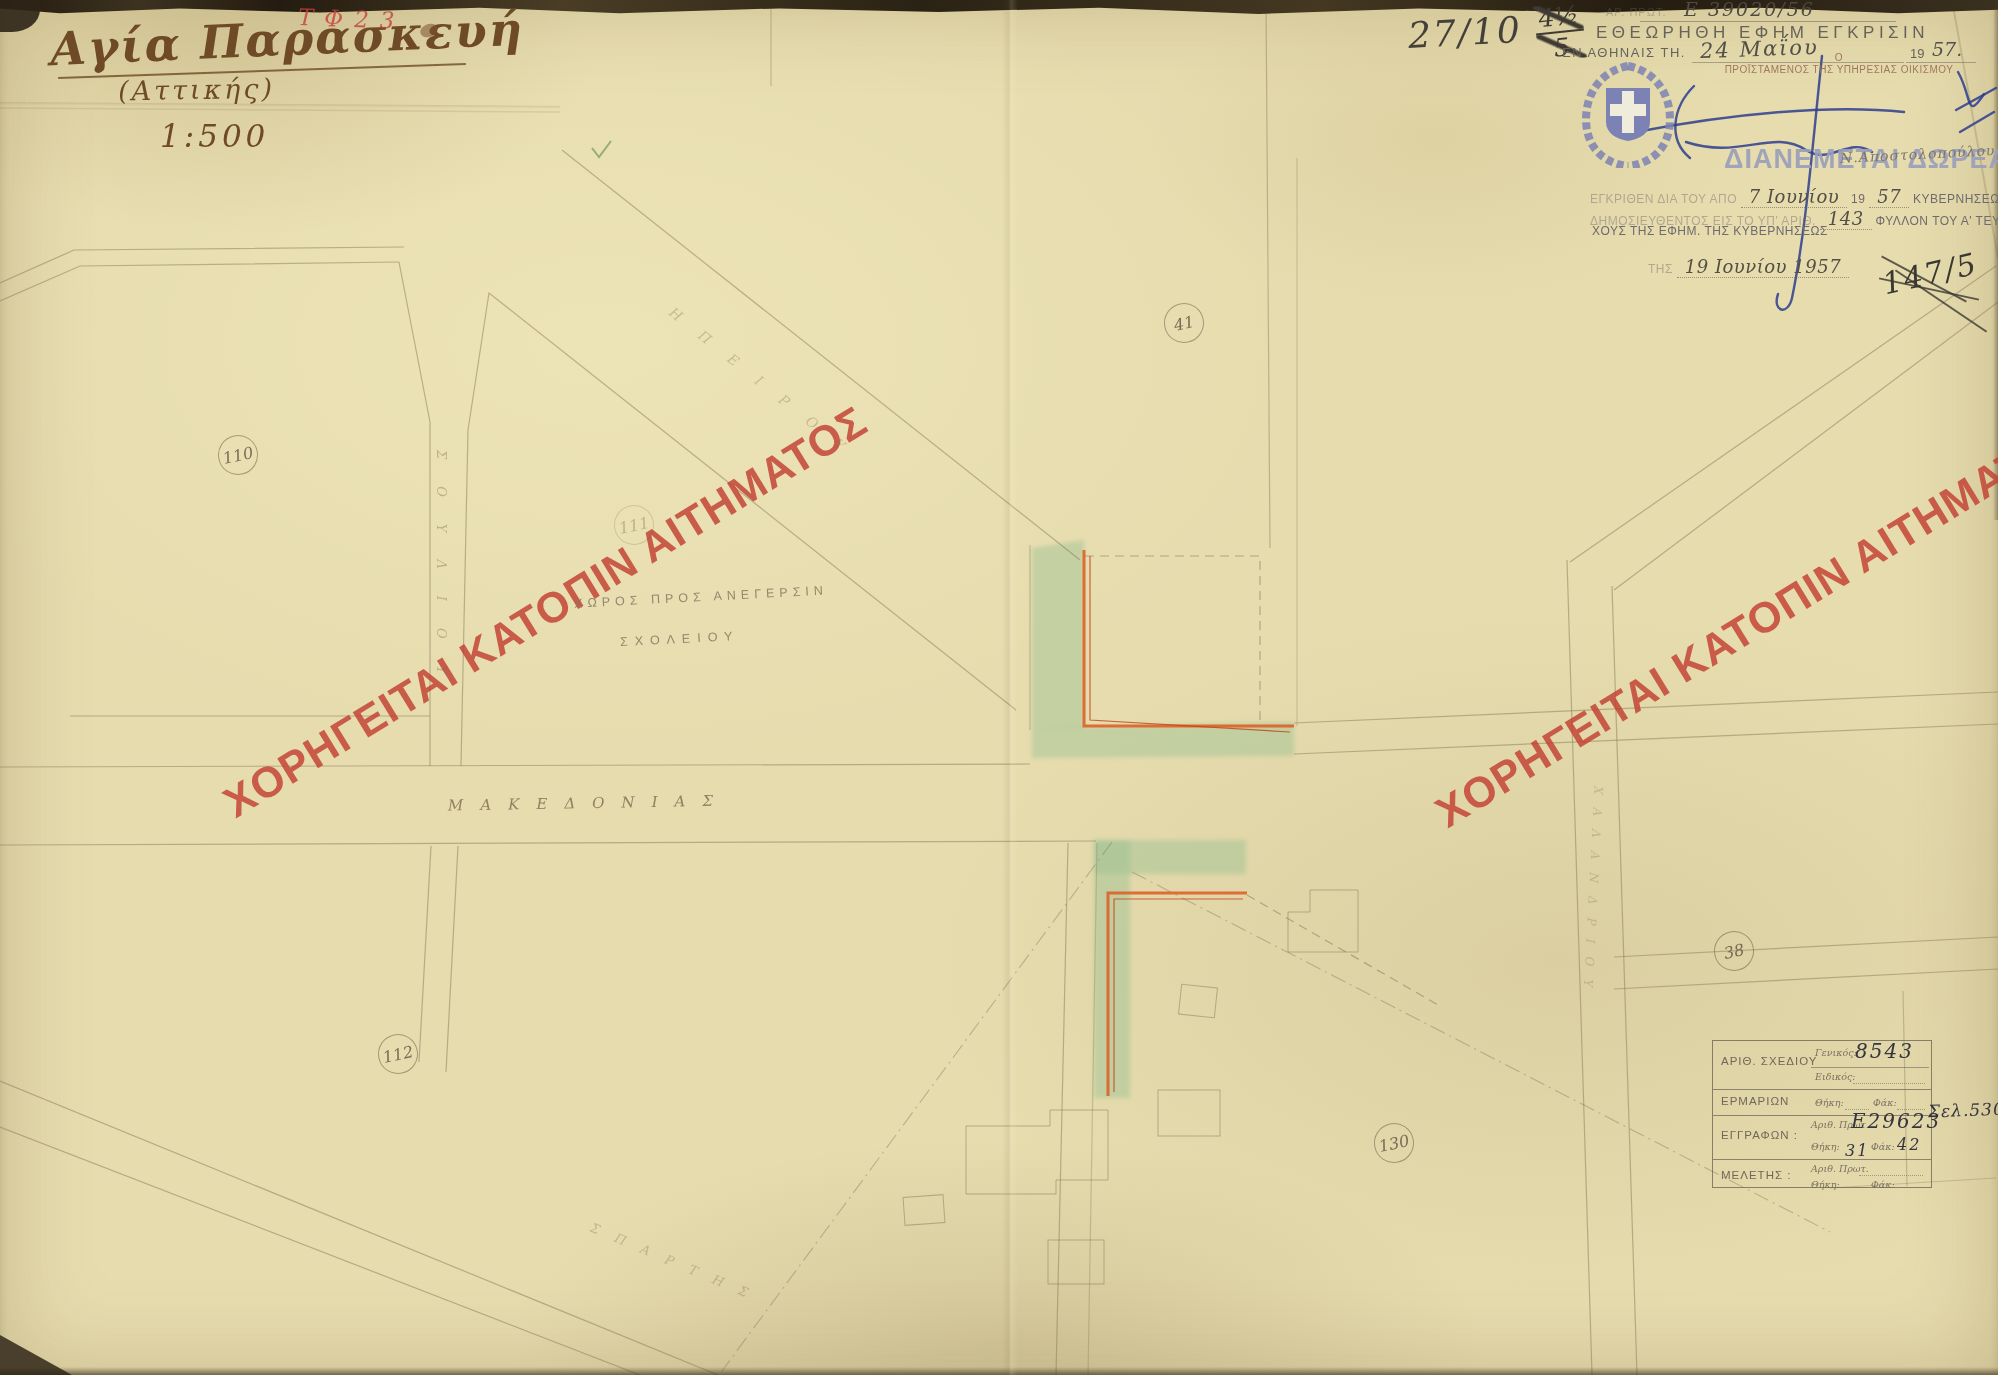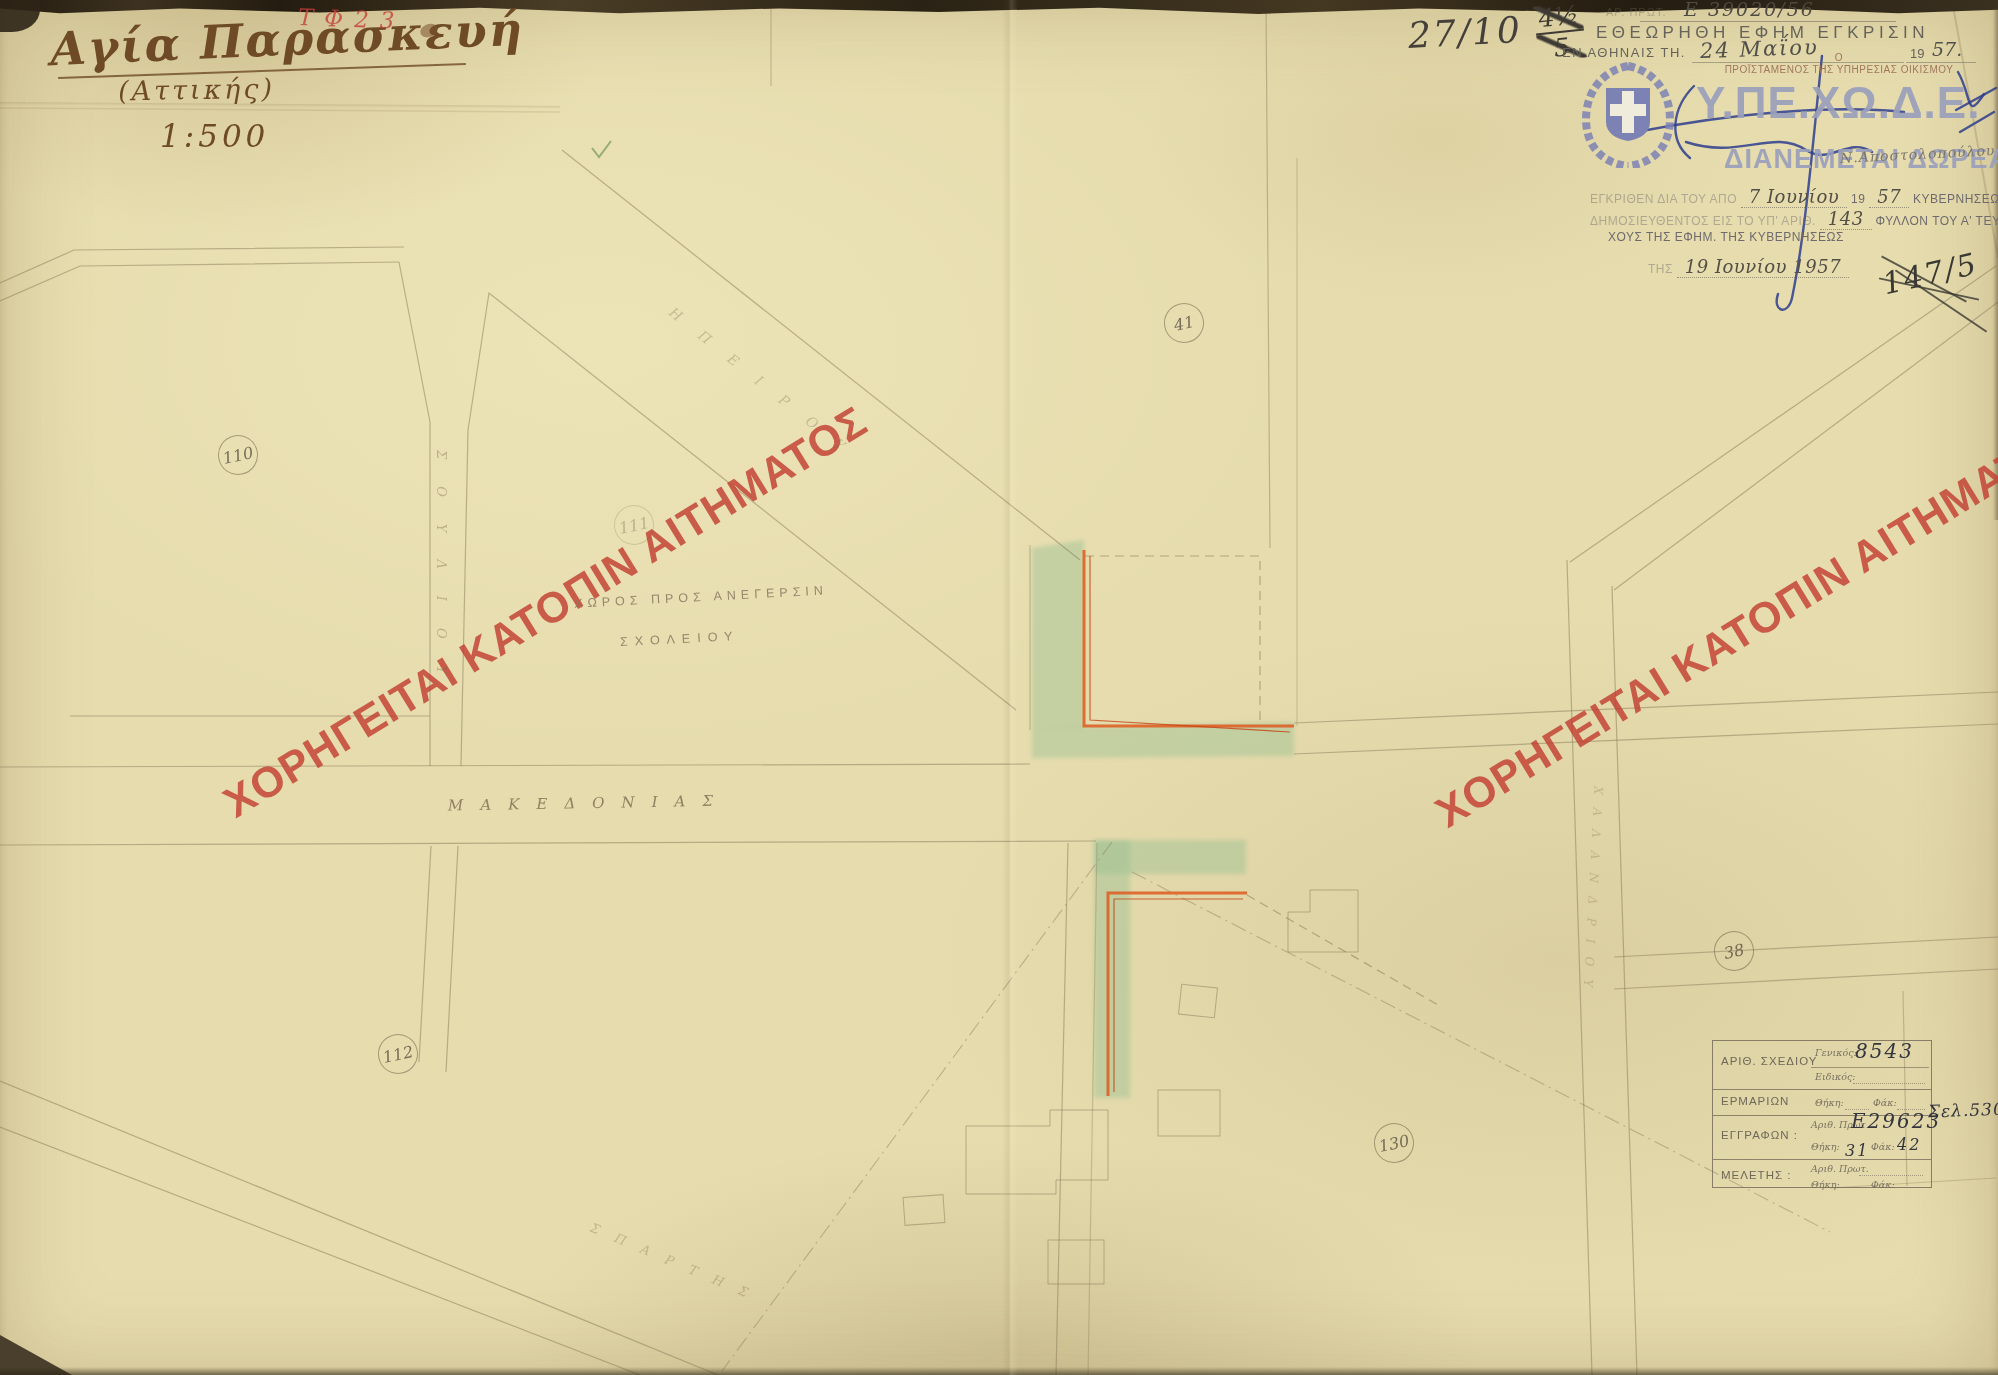--- a/index.html
+++ b/index.html
@@ -59,21 +59,21 @@
   .chief{left:1688px;top:52px;width:302px;text-align:center;font-size:10px;color:#9a6c58;letter-spacing:.5px;opacity:.9;line-height:1.15;}
   .acronym{left:1696px;top:78px;font-size:44px;font-weight:bold;color:#9aa0bc;letter-spacing:1px;opacity:.92;}
   .freenote{left:1724px;top:144px;font-size:27px;font-weight:bold;color:#9aa0bc;letter-spacing:1px;opacity:.92;}
   .handname{left:1840px;top:146px;font-size:14px;color:#7c766a;transform:rotate(-3deg);letter-spacing:1px;}
   
   .dc{color:#6f6a6e;font-size:12px;letter-spacing:.5px;white-space:nowrap;}
   .dc .fade{opacity:.45;}
   .dc .hwv{font-family:"DejaVu Serif",serif;font-style:italic;font-size:18px;color:#534f46;border-bottom:1px dotted rgba(100,95,80,.6);padding:0 8px;}
   .dc-l1{left:1590px;top:186px;}
   .dc-l2{left:1590px;top:208px;}
-  .dc-l3{left:1592px;top:230px;margin-left:16px;}
+  .dc-l3{left:1592px;top:224px;}
   .dc-l4{left:1648px;top:256px;}
   
   .street{color:#7c6a4e;font-family:"DejaVu Serif",serif;font-style:italic;}
   .street-main{left:448px;top:794px;font-size:15px;letter-spacing:17px;opacity:.8;transform:rotate(-1deg);}
   .street-vw{left:434px;top:450px;writing-mode:vertical-rl;font-size:13px;letter-spacing:27px;opacity:.4;}
   .street-dnw{left:676px;top:304px;font-size:14px;letter-spacing:25px;opacity:.33;transform:rotate(38.5deg);transform-origin:0 0;}
   .street-dsw{left:594px;top:1220px;font-size:13px;letter-spacing:17px;opacity:.33;transform:rotate(23deg);transform-origin:0 0;}
   .street-ve{left:1586px;top:786px;writing-mode:vertical-rl;font-size:12px;letter-spacing:13px;opacity:.3;transform:rotate(3deg);}
   .sitenote{color:#8a7660;font-size:12.5px;letter-spacing:5px;opacity:.85;transform:rotate(-3deg);}
   .sn1{left:574px;top:590px;}
@@ -226,21 +226,20 @@
     <path d="M50,6 C18,12 4,42 9,70 C13,92 30,104 50,106" stroke="#7d82b4" stroke-width="8" stroke-dasharray="7 4" fill="none" opacity=".85"></path>
     <path d="M50,6 C82,12 96,42 91,70 C87,92 70,104 50,106" stroke="#7d82b4" stroke-width="8" stroke-dasharray="7 4" fill="none" opacity=".85"></path>
     <path d="M28,28 h44 v34 c0,11 -10,17 -22,19 c-12,-2 -22,-8 -22,-19 z" fill="#7d82b4"></path>
     <rect x="44" y="31" width="12" height="42" fill="#efecdc"></rect>
     <rect x="32" y="44" width="36" height="12" fill="#efecdc"></rect>
   </svg>
   <div class="abs print chief">
     <span>Ο</span><br>
     <span>ΠΡΟΪΣΤΑΜΕΝΟΣ ΤΗΣ ΥΠΗΡΕΣΙΑΣ ΟΙΚΙΣΜΟΥ</span>
   </div>
-  <div class="abs print acronym nosel">Υ.ΠΕ.ΧΩ.Δ.Ε.</div>
   <div class="abs print freenote nosel">ΔΙΑΝΕΜΕΤΑΙ ΔΩΡΕΑΝ</div>
   <div class="abs hw handname nosel">Ν.Αποστολοπούλου</div>
 
   <div class="abs print dc dc-l1">
     <span class="fade">ΕΓΚΡΙΘΕΝ ΔΙΑ ΤΟΥ ΑΠΟ</span>
     <span class="hwv">7 Ιουνίου</span>
     <span>19</span>
     <span class="hwv">57</span>
     <span>ΚΥΒΕΡΝΗΣΕΩΣ</span>
   </div>

